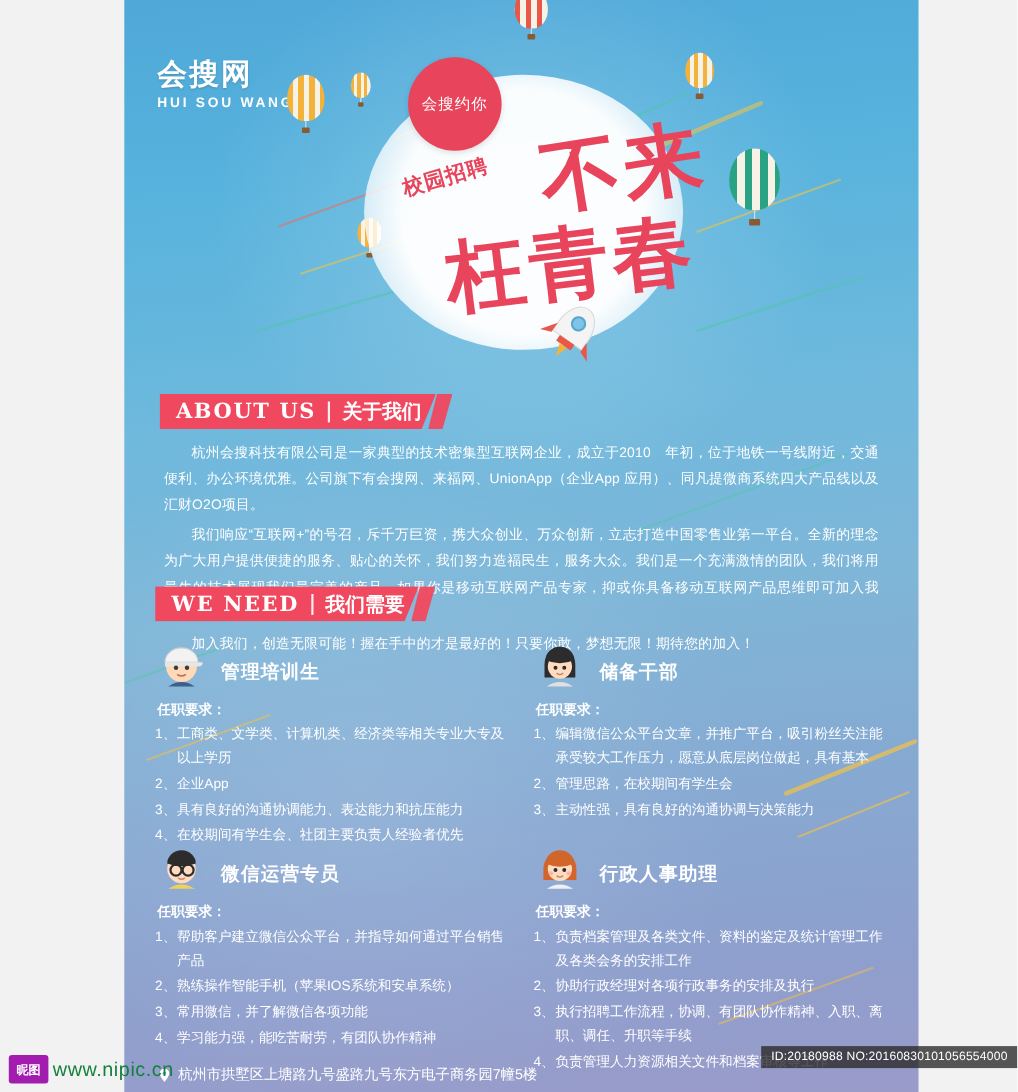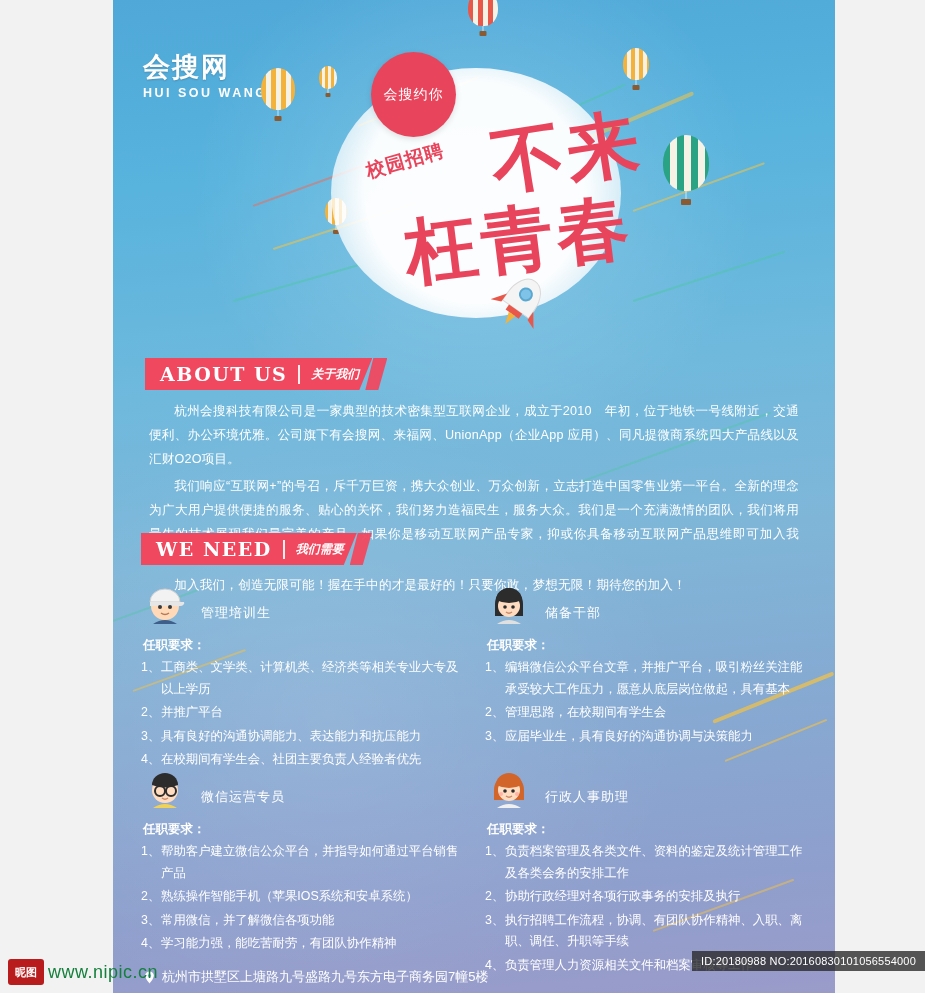--- a/index.html
+++ b/index.html
@@ -61,50 +61,50 @@
 
   
   .banner{position:absolute;height:32px;display:flex;align-items:center;}
   .banner .body{
     height:32px;background:#f0485f;color:#fff;display:flex;align-items:center;
     padding:0 13px 0 15px;position:relative;
     clip-path:polygon(0 0,100% 0,calc(100% - 13px) 100%,0 100%);
   }
   .banner .en{font-size:19px;font-weight:bold;letter-spacing:1.5px;font-family:"DejaVu Serif",serif;}
   .banner .sep{width:2px;height:19px;background:rgba(255,255,255,.9);margin:0 11px;}
-  .banner .cn{font-size:12px;font-weight:bold;font-style:italic;}
+  .banner .cn{font-size:18px;font-weight:bold;}
   .banner .tail{
     width:22px;height:32px;background:#f0485f;margin-left:-7px;opacity:.95;
     clip-path:polygon(8px 0,100% 0,calc(100% - 9px) 100%,0 100%);
   }
 
   
   #about{position:absolute;left:36px;top:399px;width:650px;color:#fff;font-size:12.6px;line-height:24px;letter-spacing:.2px;}
   #about p{margin:0 0 3px 0;text-indent:2em;text-align:justify;}
 
   
   .job{position:absolute;width:320px;color:#fff;}
   .job .head{display:flex;align-items:flex-end;height:54px;}
   .job .avatar{width:48px;height:48px;margin-right:12px;position:relative;}
-  .job .title{font-size:13px;font-weight:normal;color:#ffffff;letter-spacing:1px;padding-bottom:6px;}
+  .job .title{font-size:17px;font-weight:bold;color:#ffffff;letter-spacing:1px;padding-bottom:6px;}
   .job .req-label{font-size:12.5px;font-weight:bold;margin:9px 0 3px 2px;}
   .job ul{list-style:none;margin:0;padding:0;font-size:12.4px;line-height:21.5px;}
   .job li{display:flex;margin-bottom:2px;}
   .job li .num{width:20px;flex:0 0 20px;}
   .job li .txt{flex:1;}
 
   
   #footer{position:absolute;left:0;bottom:0;width:798px;height:48px;}
   #addr{position:absolute;left:30px;bottom:7px;color:#fff;font-size:13px;display:flex;align-items:center;}
   #phones{position:absolute;left:395px;bottom:7px;color:#fff;font-size:13px;display:flex;align-items:center;}
   .pin{width:13px;height:13px;margin-right:6px;}
 
   
   #wm{position:absolute;left:8px;bottom:8px;display:flex;align-items:center;}
-  #wm .wmbox{width:36px;height:26px;background:#b91c1c;border-radius:3px;color:#fff;font-size:11px;display:flex;align-items:center;justify-content:center;font-weight:bold;}
+  #wm .wmbox{width:36px;height:26px;background:#a21caf;border-radius:3px;color:#fff;font-size:11px;display:flex;align-items:center;justify-content:center;font-weight:bold;}
   #wm .wmtxt{color:#15803d;font-size:18px;margin-left:4px;letter-spacing:.5px;}
   #idbar{position:absolute;right:0;bottom:22px;background:rgba(40,40,40,.78);color:#fff;font-size:11px;padding:4px 9px;letter-spacing:.2px;}
 </style>
 </head>
 <body>
 
 <div id="page">
 
   <div id="poster">
 
@@ -220,21 +220,21 @@
         <div class="title">管理培训生</div>
       </div>
       <div class="req-label">任职要求：</div>
       <ul>
         <li>
             <span class="num">1、</span>
             <span class="txt">工商类、文学类、计算机类、经济类等相关专业大专及以上学历</span>
           </li>
         <li>
             <span class="num">2、</span>
-            <span class="txt">并推广平台</span>
+            <span class="txt">企业App</span>
           </li>
         <li>
             <span class="num">3、</span>
             <span class="txt">具有良好的沟通协调能力、表达能力和抗压能力</span>
           </li>
         <li>
             <span class="num">4、</span>
             <span class="txt">在校期间有学生会、社团主要负责人经验者优先</span>
           </li>
       </ul>
@@ -260,21 +260,21 @@
         <li>
             <span class="num">1、</span>
             <span class="txt">编辑微信公众平台文章，并推广平台，吸引粉丝关注能承受较大工作压力，愿意从底层岗位做起，具有基本</span>
           </li>
         <li>
             <span class="num">2、</span>
             <span class="txt">管理思路，在校期间有学生会</span>
           </li>
         <li>
             <span class="num">3、</span>
-            <span class="txt">应届毕业生，具有良好的沟通协调与决策能力</span>
+            <span class="txt">主动性强，具有良好的沟通协调与决策能力</span>
           </li>
       </ul>
     </div>
 
     <div class="job" style="left:28px;top:758px;">
       <div class="head">
         <div class="avatar">
           <svg viewBox="0 0 48 48" width="48" height="48">
             <circle cx="24" cy="26" r="13" fill="#ffdcc0"></circle>
             <path d="M11 21 a13 12 0 0 1 26 0 q-13 5 -26 0 z" fill="#2c2c2c"></path>

